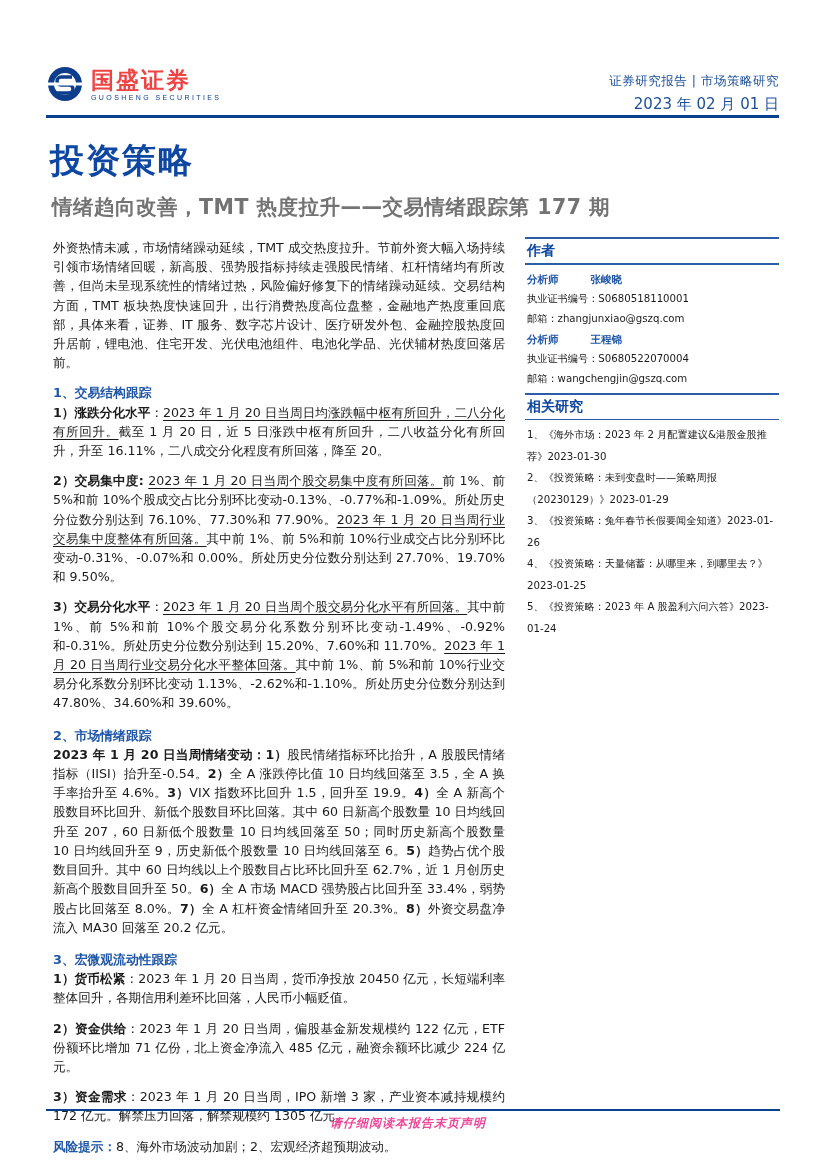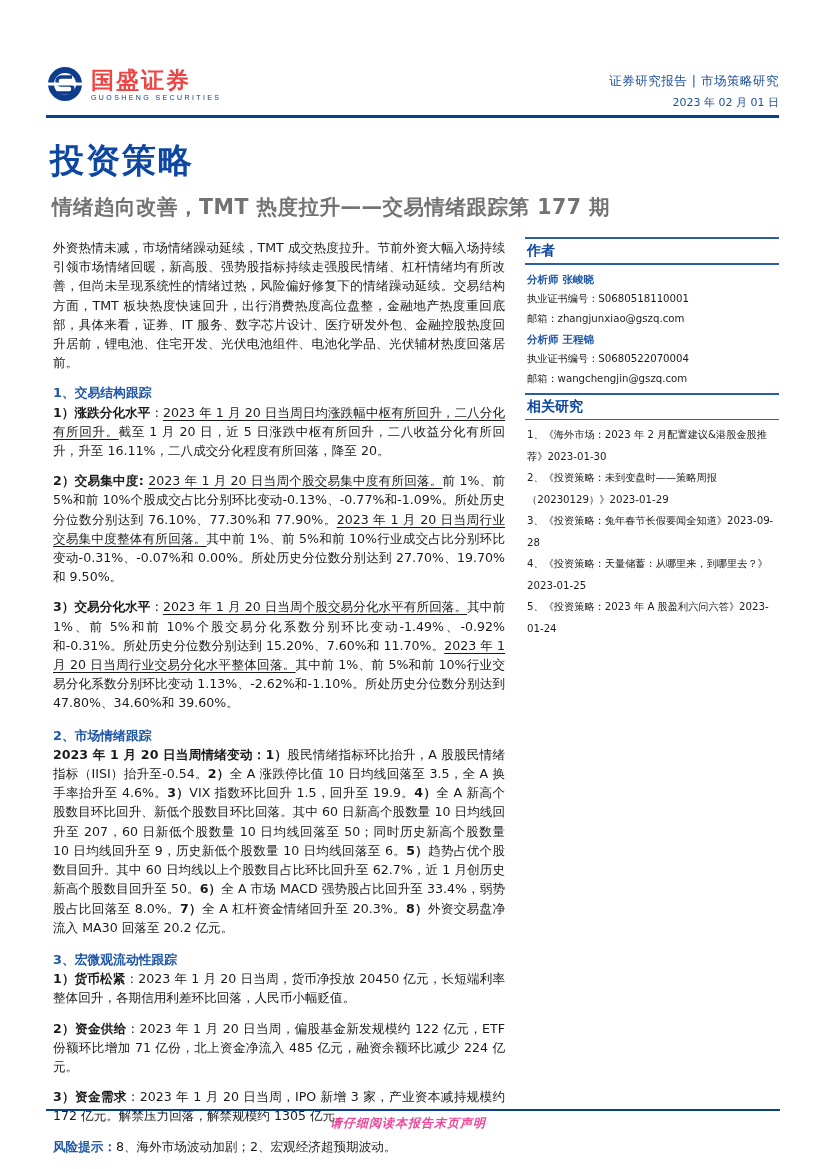--- a/index.html
+++ b/index.html
@@ -4,37 +4,37 @@
 <style>
   html,body{margin:0;padding:0;background:#fff;}
   body{width:827px;height:1169px;position:relative;overflow:hidden;font-family:"DejaVu Sans","Liberation Sans",sans-serif;color:#1a1a1a;}
   .logo{position:absolute;left:47px;top:66px;display:flex;align-items:center;}
   .logo-mark{width:36px;height:36px;}
   .logo-text{margin-left:8px;}
   .logo-cn{font-family:"DejaVu Sans",sans-serif;font-weight:bold;font-size:23px;color:#ef4444;letter-spacing:2px;line-height:24px;}
   .logo-en{font-family:"Liberation Sans",sans-serif;font-size:7px;letter-spacing:2.4px;color:#0d3d8c;margin-top:2px;}
   .hdr-right{position:absolute;right:48px;top:73px;text-align:right;}
   .hdr-cat{font-size:12.5px;color:#1d4f99;letter-spacing:0.5px;}
-  .hdr-date{font-size:11px;color:#1d4f99;margin-top:5px;}
+  .hdr-date{font-size:15px;color:#1d4f99;margin-top:5px;}
   .topline{position:absolute;left:46px;top:115px;width:733px;height:3px;background:#08428f;}
   .section-kind{position:absolute;left:50px;top:138px;font-family:"DejaVu Serif",serif;font-weight:bold;font-size:34px;color:#0e47a1;letter-spacing:2px;}
   .title{position:absolute;left:52px;top:193px;font-family:"DejaVu Sans",sans-serif;font-weight:bold;font-size:20.5px;color:#737373;letter-spacing:0.5px;}
   .main{position:absolute;left:53px;top:238px;width:452px;font-size:12.6px;line-height:19.2px;}
   .main p{margin:0;text-align:justify;}
   .gap{height:11px;}
   .h2{color:#1f56a6;font-weight:bold;font-size:12.8px;margin-top:11px;}
   .b{font-weight:bold;}
   .u{text-decoration:underline;text-underline-offset:3px;}
   .blue{color:#1f56a6;font-weight:bold;}
   .side{position:absolute;left:525px;top:237px;width:254px;}
   .side-rule{height:2px;background:#2b5da8;}
   .side-h{font-family:"DejaVu Serif",serif;font-weight:bold;font-size:14px;color:#0e47a1;padding:3px 2px 3px 2px;}
   .side-thin{height:1.5px;background:#2b5da8;margin-bottom:4px;}
   .analyst{font-size:10.5px;color:#1f56a6;font-weight:bold;line-height:20px;padding-left:2px;}
-  .analyst span{margin-right:4px;}
+  .analyst span{margin-right:32px;}
   .meta{font-size:10.2px;line-height:20px;padding-left:2px;color:#1a1a1a;}
   .rel{font-size:10.2px;line-height:21.5px;padding-left:2px;color:#1a1a1a;}
   .rel div{margin-bottom:0;}
   .footline{position:absolute;left:46px;top:1109px;width:734px;height:2px;background:#08428f;}
   .foot{position:absolute;left:330px;top:1115px;font-size:12px;font-style:italic;font-weight:bold;color:#ec4899;letter-spacing:1px;}
 </style>
 </head>
 <body>
 
 <div class="logo">
@@ -98,20 +98,20 @@
     <div class="meta">执业证书编号：S0680522070004</div>
     <div class="meta">邮箱：wangchengjin@gszq.com</div>
   </div>
 
   <div class="side-rule" style="margin-top:4px"></div>
   <div class="side-h">相关研究</div>
   <div class="side-thin"></div>
   <div class="rel">
     <div>1、《海外市场：2023 年 2 月配置建议&amp;港股金股推荐》2023-01-30</div>
     <div>2、《投资策略：未到变盘时——策略周报（20230129）》2023-01-29</div>
-    <div>3、《投资策略：兔年春节长假要闻全知道》2023-09-28</div>
+    <div>3、《投资策略：兔年春节长假要闻全知道》2023-01-26</div>
     <div>4、《投资策略：天量储蓄：从哪里来，到哪里去？》2023-01-25</div>
     <div>5、《投资策略：2023 年 A 股盈利六问六答》2023-01-24</div>
   </div>
 </div>
 
 <div class="footline"></div>
 <div class="foot">请仔细阅读本报告末页声明</div>
 
 </body></html>

